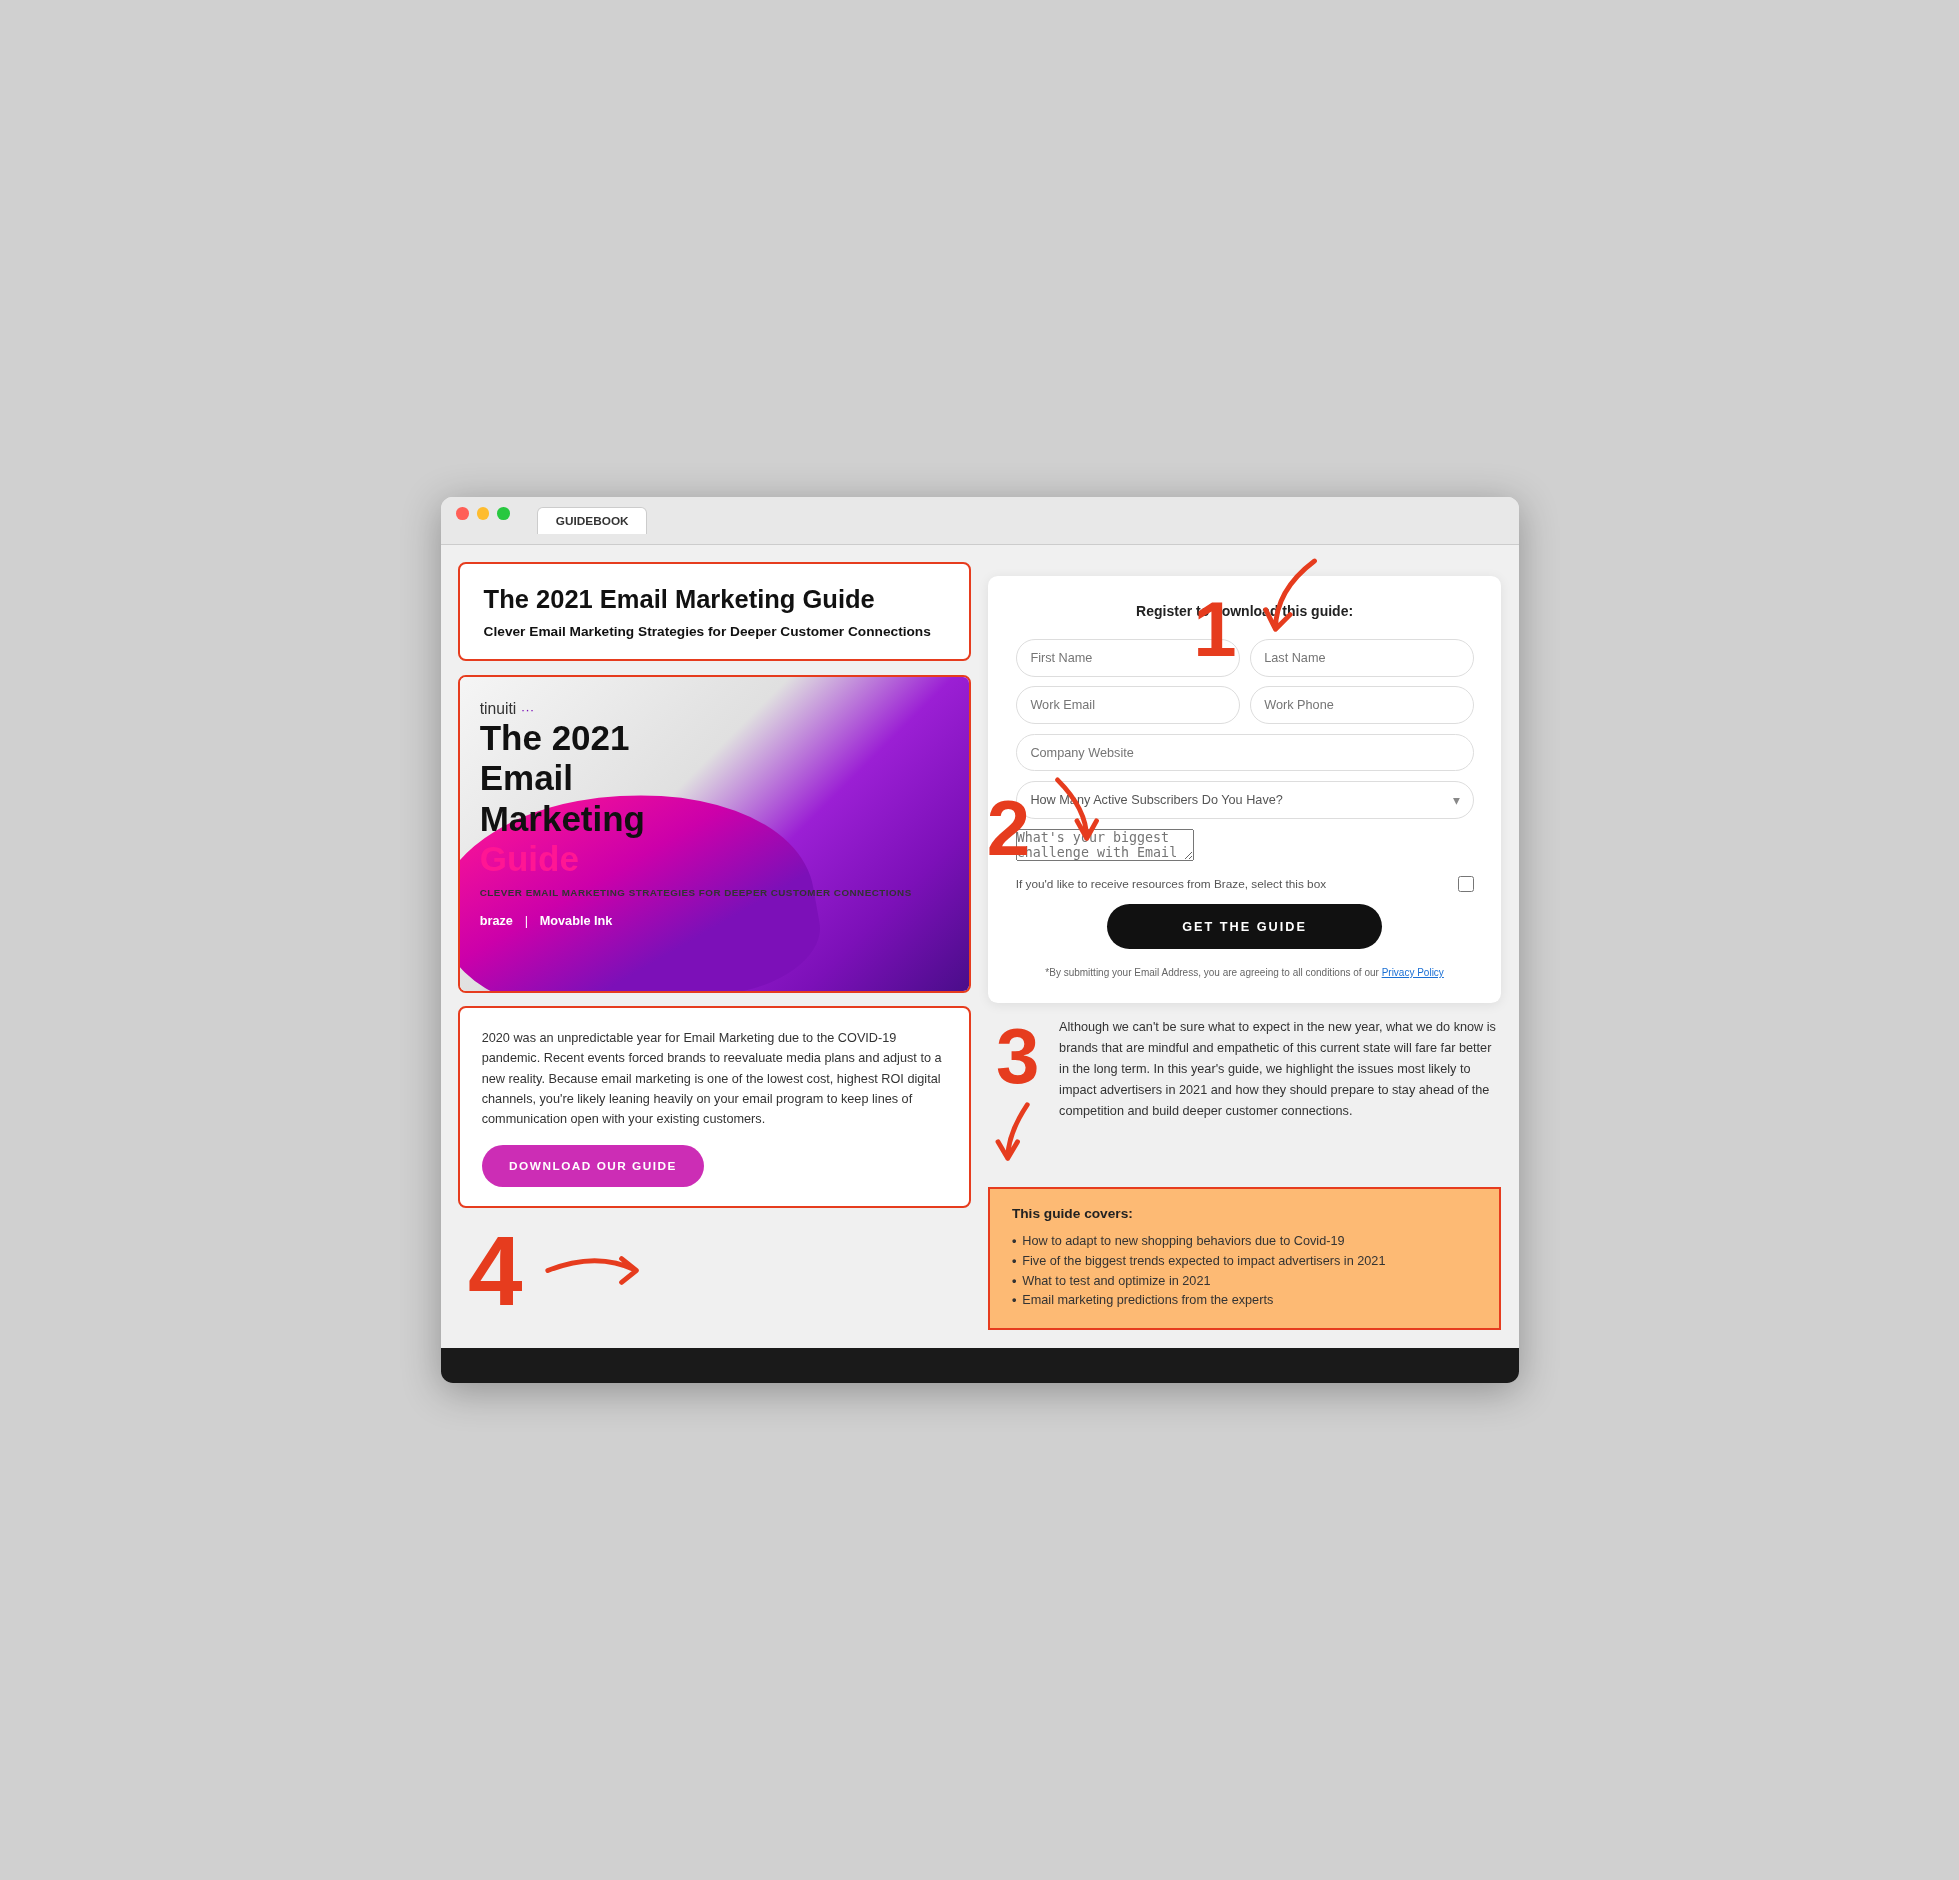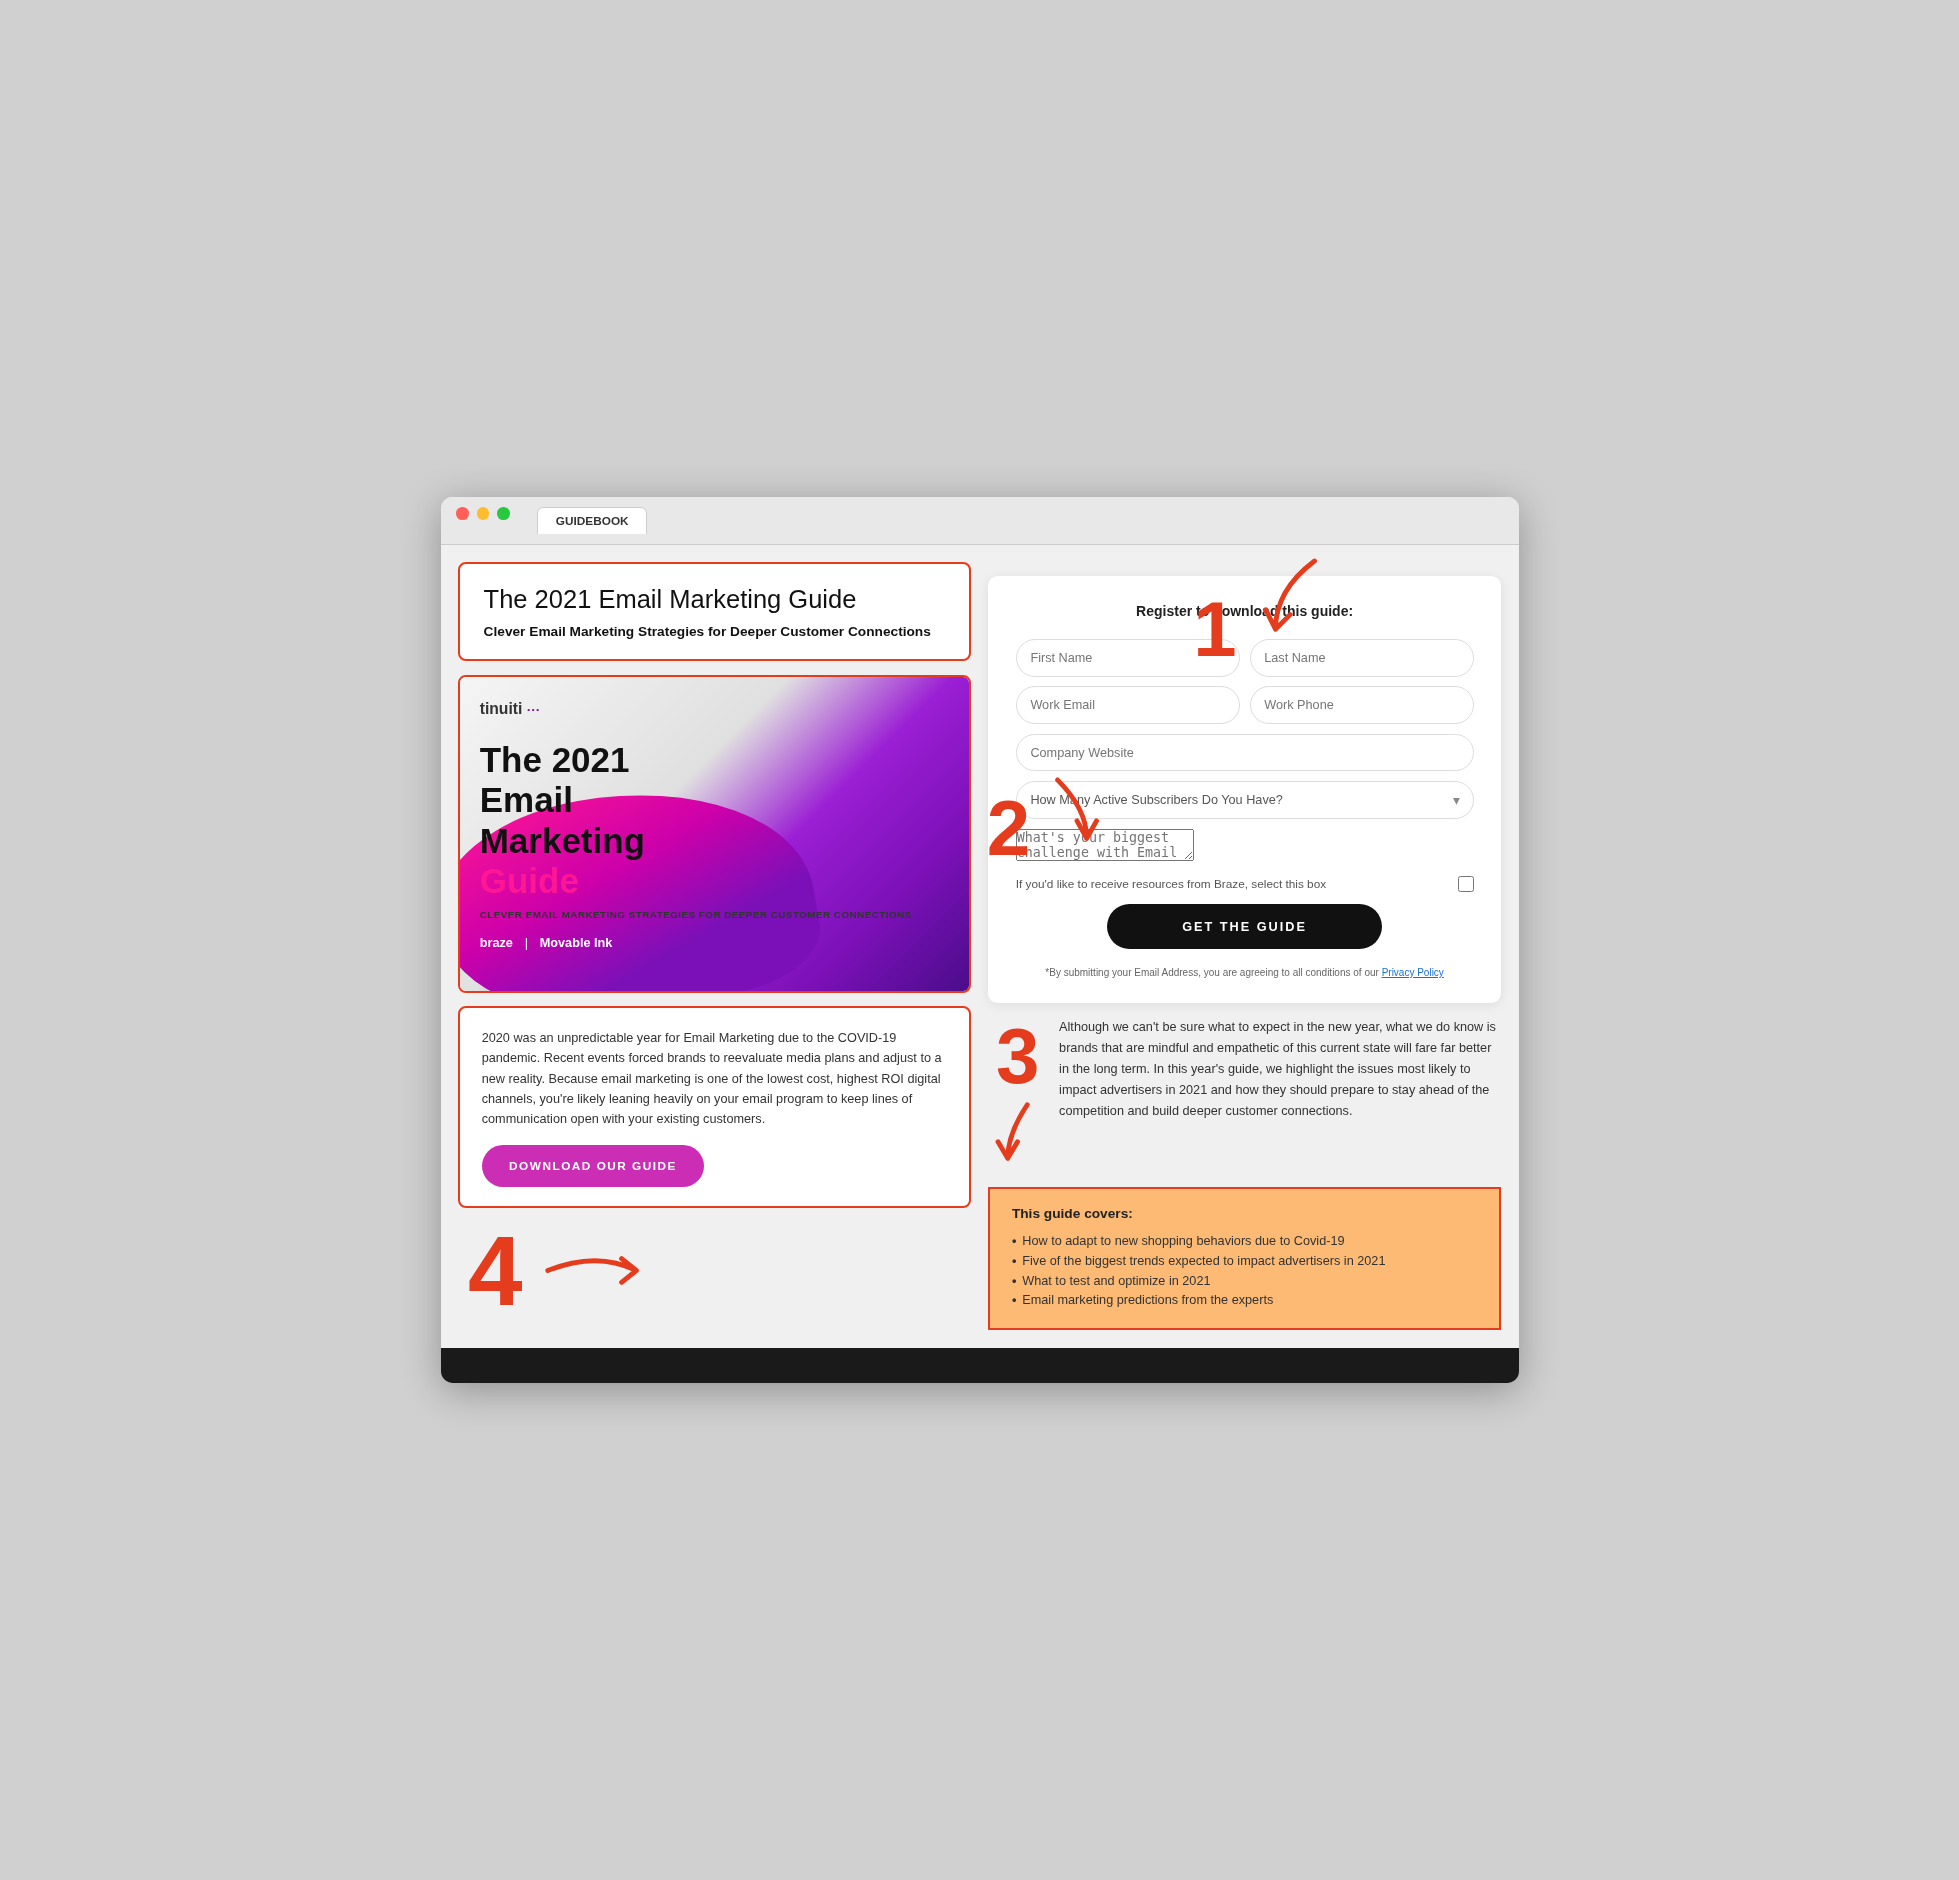--- a/index.html
+++ b/index.html
@@ -52,21 +52,21 @@
 
     .title-box {
       background: white;
       border: 2.9px solid #e63c1e;
       border-radius: 7.8px;
       padding: 19.6px 23.5px;
     }
 
     .title-box h1 {
       font-size: 25.5px;
-      font-weight: 400;
+      font-weight: 700;
       color: #111;
       line-height: 1.2;
       margin-bottom: 9.8px;
     }
 
     .title-box .subtitle {
       font-size: 13.7px;
       font-weight: 700;
       color: #111;
     }
@@ -93,23 +93,23 @@
       left: -19.6px;
       width: 372px;
       height: 216px;
       background: linear-gradient(160deg, #ff1694 0%, #cc00aa 40%, #7c10b8 70%);
       border-radius: 50% 70% 30% 60%;
       transform: rotate(-10deg);
     }
 
     .tinuiti-logo {
       font-size: 15.7px;
-      font-weight: 700;
-      color: #333;
-      margin-bottom: 22px;
+      font-weight: 400;
+      color: #333;
+      margin-bottom: 0;
       position: relative;
       z-index: 2;
     }
 
     .tinuiti-dots {
       color: #7c10b8;
       font-size: 13.7px;
     }
 
     .book-cover h2 {

